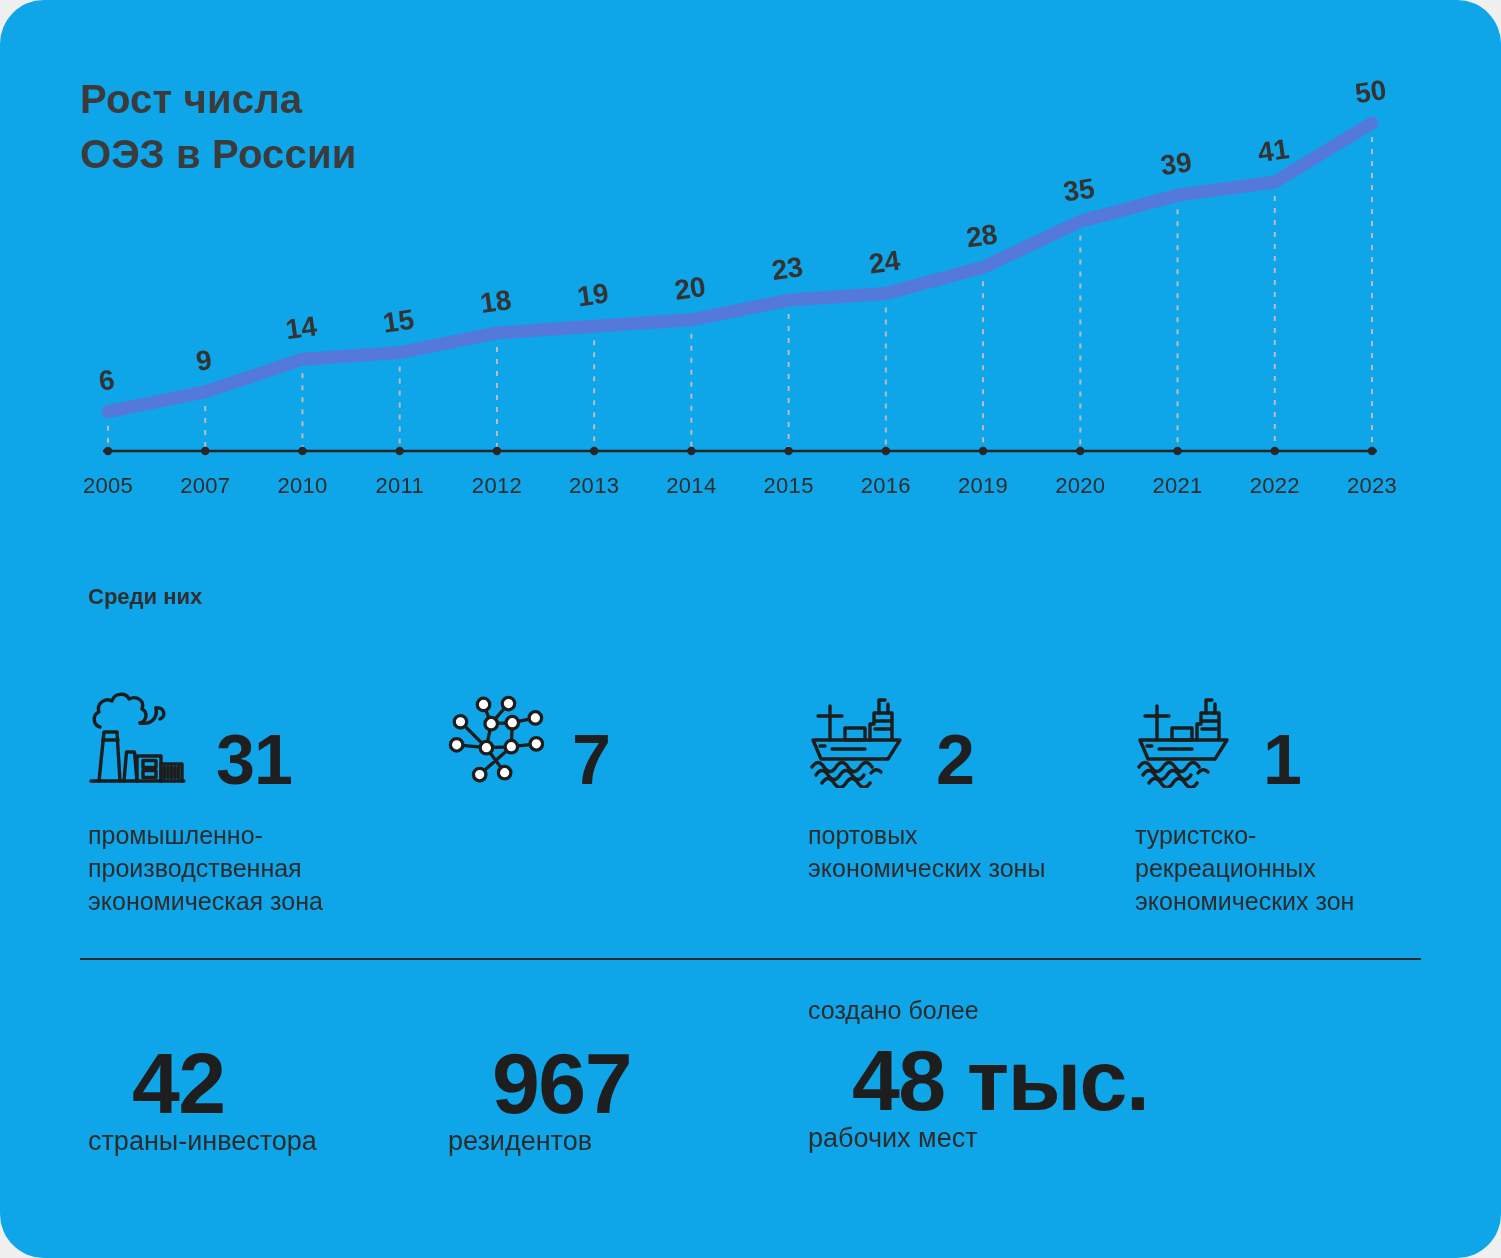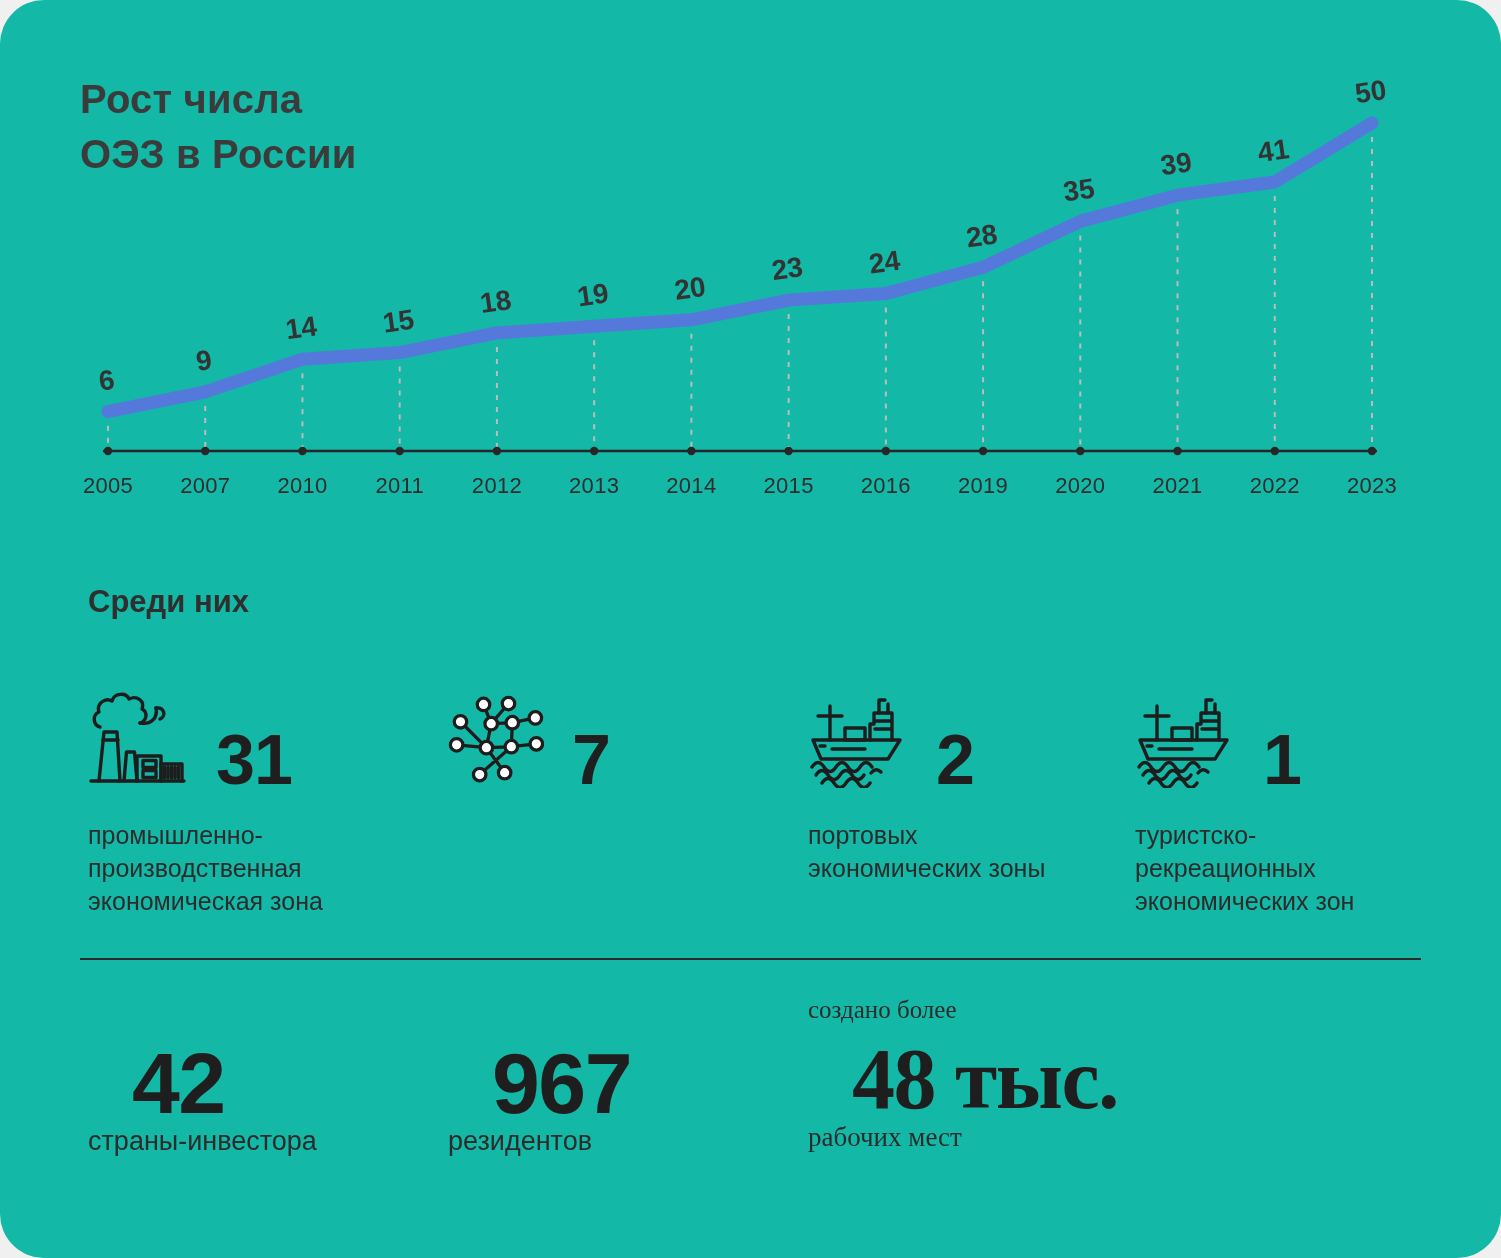--- a/index.html
+++ b/index.html
@@ -4,21 +4,21 @@
 <style>
   html,body{margin:0;padding:0;}
   body{
     width:1501px;height:1258px;
     background:#f0f0f0;
     font-family:"Liberation Sans", sans-serif;
     position:relative;
   }
   .card{
     position:absolute;inset:0;
-    background:#14b8a6;
+    background:#0ea5e9;
     border-radius:44px;
     overflow:hidden;
   }
   .title{
     position:absolute;left:80px;top:72px;
     font-size:40px;font-weight:700;line-height:1.38;
     color:#3b3b3b;letter-spacing:0.2px;margin:0;
   }
   .chart{
     position:absolute;left:0;top:0;width:1501px;height:520px;
@@ -26,21 +26,21 @@
   .val-label{
     font-family:"Liberation Sans", sans-serif;
     font-size:28px;font-weight:700;fill:#333333;
   }
   .year-label{
     font-family:"Liberation Sans", sans-serif;
     font-size:22px;font-weight:400;fill:#2e2e2e;letter-spacing:0.3px;
   }
   .among-heading{
     position:absolute;left:88px;top:584px;
-    font-size:31px;font-weight:700;color:#2f2f2f;margin:0;
+    font-size:22px;font-weight:700;color:#2f2f2f;margin:0;
   }
   .stat-col{position:absolute;top:664px;}
   .stat-col.c1{left:88px;width:310px;}
   .stat-col.c2{left:448px;width:270px;}
   .stat-col.c3{left:808px;width:270px;}
   .stat-col.c4{left:1135px;width:300px;}
   .stat-top{display:flex;align-items:flex-end;gap:28px;height:124px;text-align:center;}
   .icon svg{display:block;}
   .stat-value{
     font-size:70px;font-weight:700;color:#1f1f1f;
@@ -49,21 +49,21 @@
   .stat-label{
     margin-top:31px;font-size:25px;line-height:1.32;color:#2c2c2c;
   }
   .divider{
     position:absolute;left:80px;top:958px;width:1341px;
     border-top:2.5px solid #2b2b2b;
   }
   .total-col{position:absolute;}
   .total-col.t1{left:88px;top:1040px;}
   .total-col.t2{left:448px;top:1040px;}
-  .total-col.t3{left:808px;top:996px;font-family:Liberation Serif, serif;}
+  .total-col.t3{left:808px;top:996px;}
   .total-prefix{font-size:25px;color:#2c2c2c;margin-bottom:12px;}
   .total-value{
     font-size:86px;font-weight:700;color:#1e1e1e;
     line-height:1;letter-spacing:-1.5px;margin-left:44px;
   }
   .total-label{margin-top:0;font-size:27px;color:#2c2c2c;}
   .lineart{stroke:#1d1d1d;stroke-width:3.4;fill:none;
     stroke-linecap:round;stroke-linejoin:round;}
   .lineart .node{fill:#ffffff;}
 </style>

